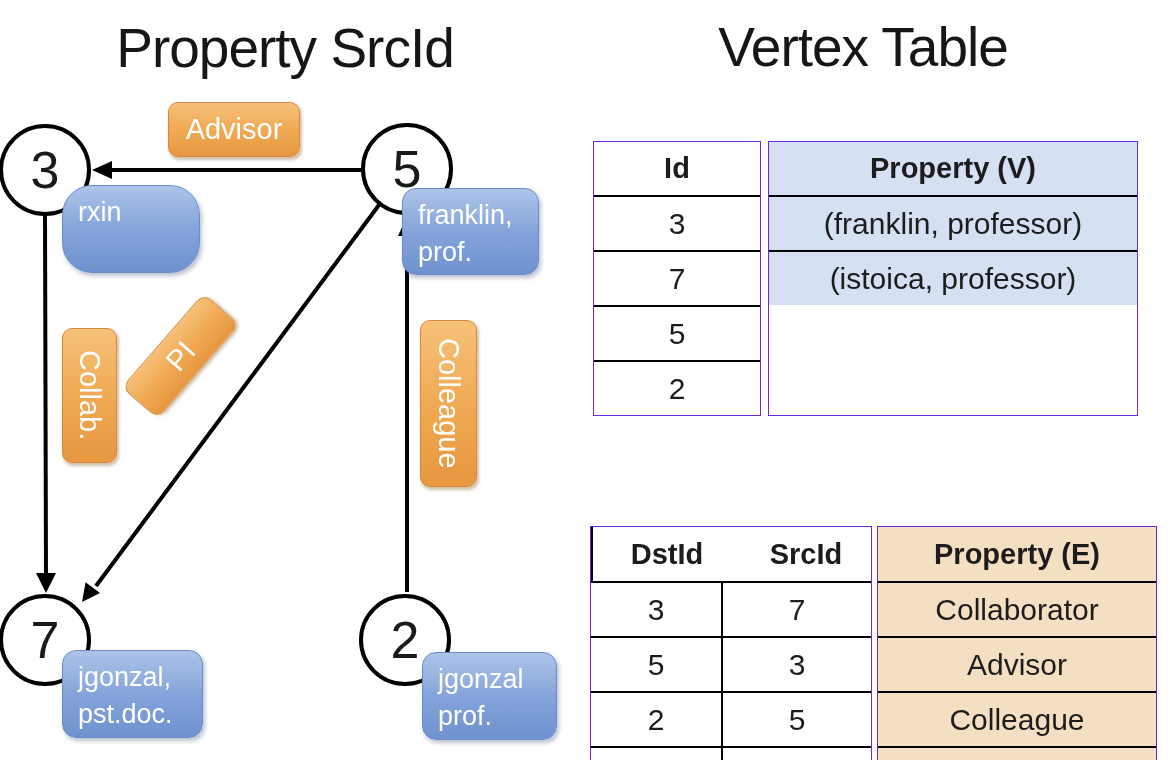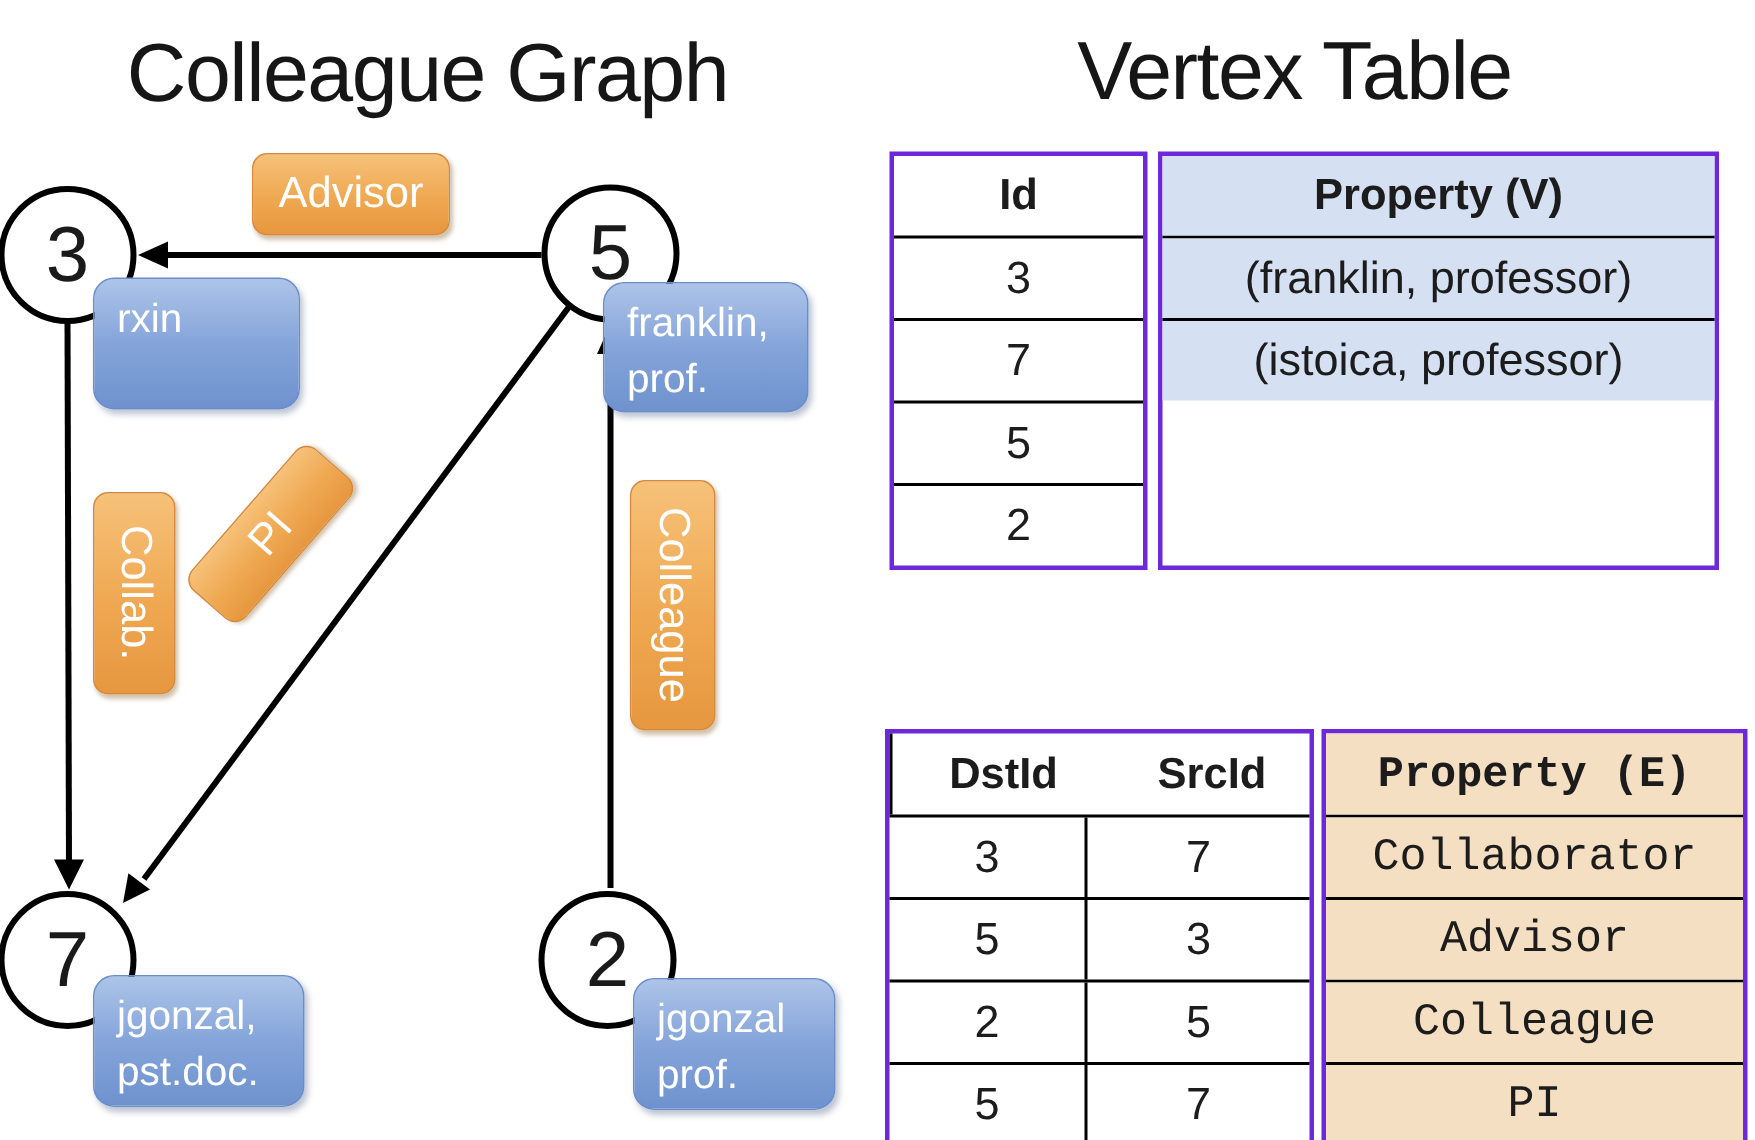--- a/index.html
+++ b/index.html
@@ -30,44 +30,44 @@
   
   .bbox {
     position:absolute; box-sizing:border-box;
     background:linear-gradient(180deg,#adc4e8 0%,#84a4da 50%,#6f92ce 100%);
     border:1px solid #6a8dca; border-radius:14px;
     color:#ffffff; font-size:27px; line-height:37px;
     padding:8px 0 0 15px; box-shadow:2px 3px 4px rgba(60,80,120,0.35);
   }
   
   .tbl-wrap { position:absolute; display:flex; }
-  .tbl-col { box-sizing:border-box; border:3px solid #6d28d9; background:#fff; }
+  .tbl-col { box-sizing:border-box; border:1px solid #6d28d9; background:#fff;margin-top:40px; }
   .cellrow { display:flex; box-sizing:border-box; }
   .cellrow + .cellrow { border-top:2px solid #000; }
   .cell {
     box-sizing:border-box; display:flex; align-items:center; justify-content:center;
     font-size:30px; color:#1c1c1c; white-space:nowrap;
   }
   .cell.head { font-weight:bold; font-size:29px; }
   .vblue { background:#d5e0f2; }
-  .etan  { background:#f5dfc2;font-family:Liberation Mono, monospace; }
+  .etan  { background:#f5dfc2; }
   .vcell { width:368px; height:53px; }
   .icell { width:166px; height:53px; }
   .scell { width:130px; height:53px; }
   .dcell { width:150px; height:53px; border-left:2px solid #000; }
   .pcell { width:278px; height:53px; }
   .h54 { height:54px; }
   svg.edge-layer { position:absolute; left:0; top:0; }
 </style>
 </head>
 <body>
 
 <div class="stage">
 
-  <div class="big-title" style="left:0; width:570px; top:16px;">Colleague Graph</div>
+  <div class="big-title" style="left:0; width:570px; top:16px;">Property SrcId</div>
 
   <svg class="edge-layer" width="580" height="760" viewBox="0 0 580 760">
 
     <line x1="361" y1="170" x2="108" y2="170" stroke="#000" stroke-width="4"></line>
     <polygon points="92,170 112,161 112,179" fill="#000"></polygon>
 
     <line x1="45" y1="214" x2="46" y2="578" stroke="#000" stroke-width="4"></line>
     <polygon points="46,593 36,573 56,573" fill="#000"></polygon>
 
     <line x1="379" y1="205" x2="96" y2="586" stroke="#000" stroke-width="4"></line>
@@ -88,21 +88,21 @@
   </div>
   <div class="gnode" style="left:359px; top:594px;">
     <span>2</span>
   </div>
 
   <div class="olabel" style="left:168px; top:102px; width:132px; height:55px;">Advisor</div>
   <div class="olabel vert" style="left:62px; top:328px; width:55px; height:135px;">Collab.</div>
   <div class="olabel" style="left:118px; top:332px; width:125px; height:48px; transform:rotate(-49deg);">PI</div>
   <div class="olabel vert" style="left:420px; top:320px; width:57px; height:167px;">Colleague</div>
 
-  <div class="bbox" style="left:62px; top:185px; width:138px; height:88px;">
+  <div class="bbox" style="left:62px; top:185px; width:138px; height:88px;border-radius:30px;">
     <div>rxin</div>
   </div>
   <div class="bbox" style="left:402px; top:188px; width:137px; height:87px;">
     <div>franklin,</div>
     <div>prof.</div>
   </div>
   <div class="bbox" style="left:62px; top:650px; width:141px; height:88px;">
     <div>jgonzal,</div>
     <div>pst.doc.</div>
   </div>

